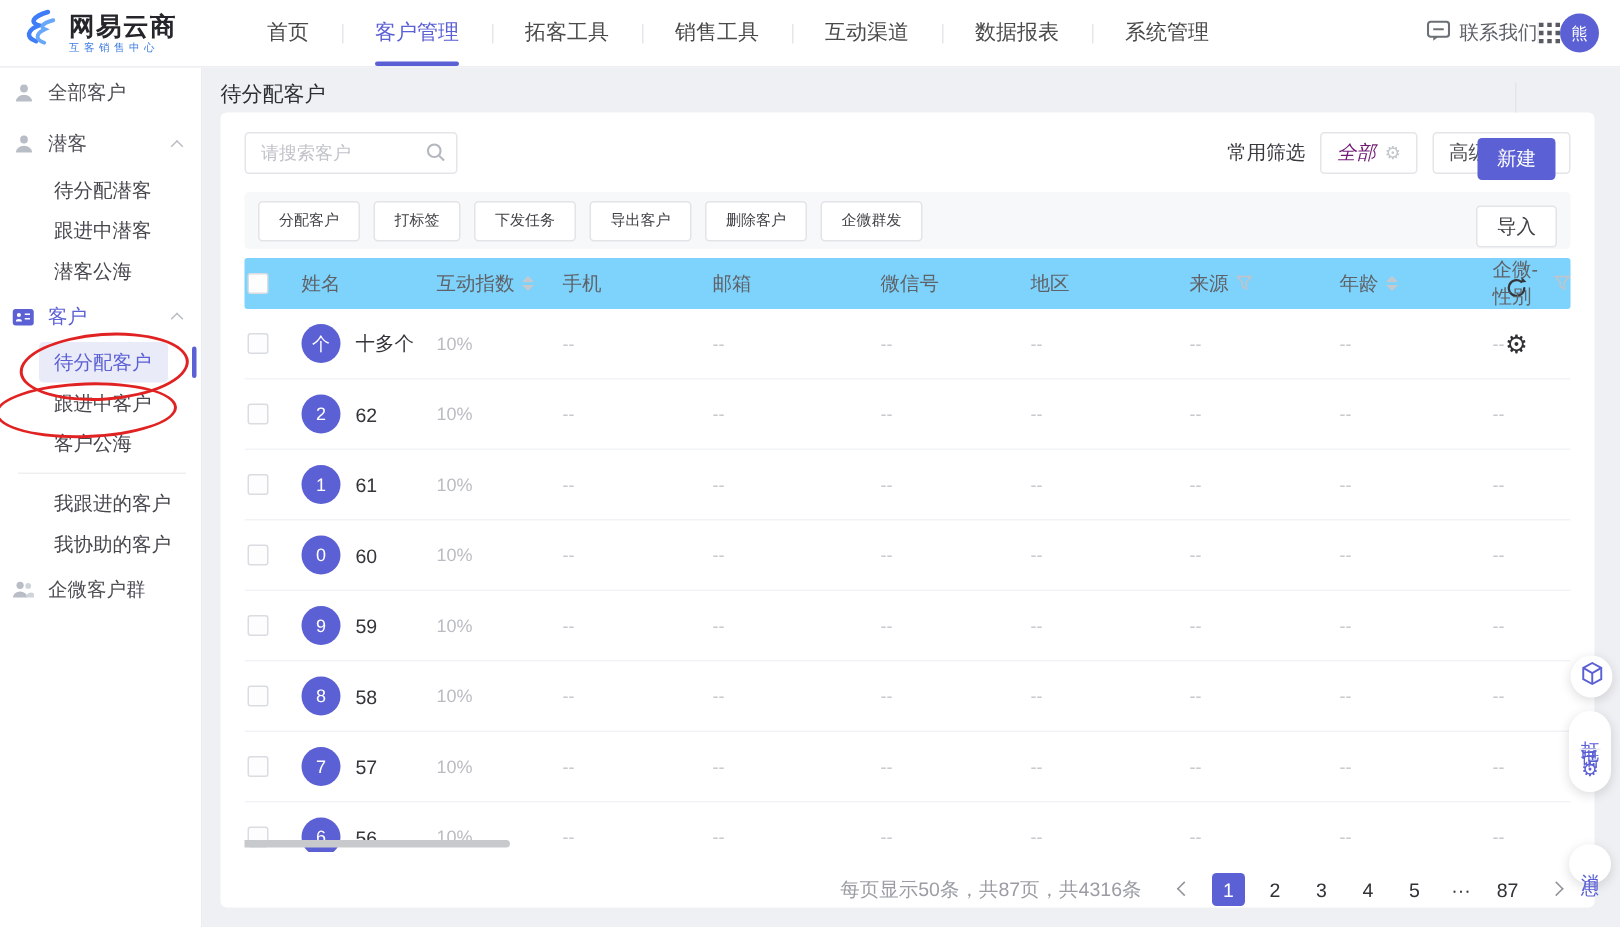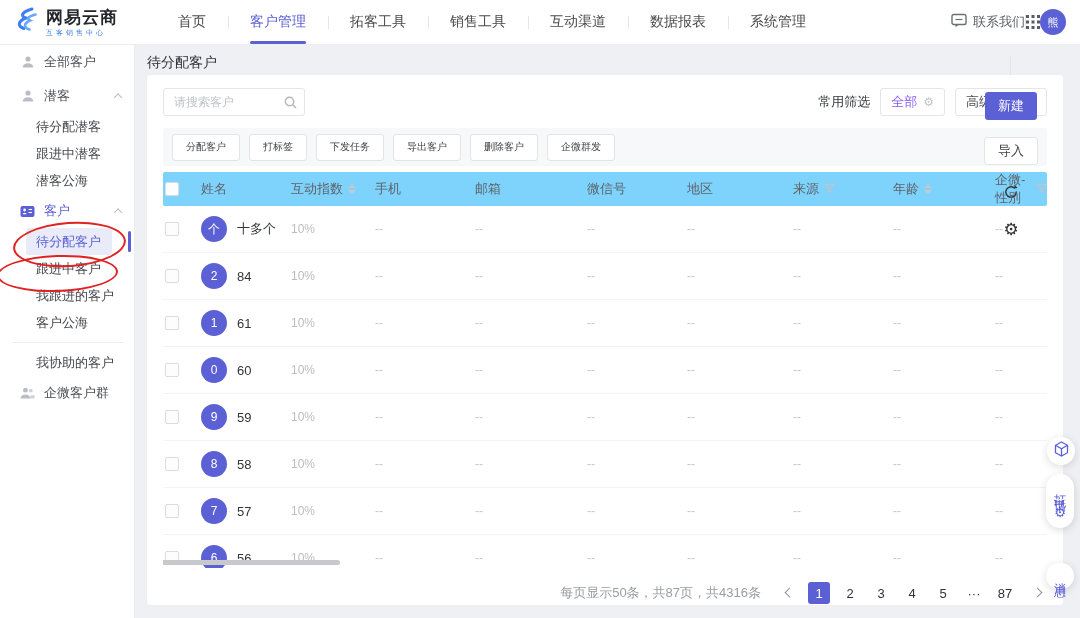--- a/index.html
+++ b/index.html
@@ -27,21 +27,21 @@
   .nav-item.active::after { content:""; position:absolute; bottom:0; left:50%; transform:translateX(-50%); width:56px; height:3px; border-radius:2px; background:#5b60d4; }
   .header-right { margin-left:auto; display:flex; align-items:center; }
   .contact-btn { display:flex; align-items:center; gap:6px; font-size:13px; color:#5c6066; cursor:pointer; }
   .hdr-sep { width:1px; height:14px; background:#e6e6ea; }
   .avatar-circle { width:26px; height:26px; border-radius:50%; background:#5b60d4; color:#fff; font-size:11px; display:flex; align-items:center; justify-content:center; }
   
   .sidebar {
     position:absolute; top:45px; left:0; bottom:0; width:135px;
     background:#fff; border-right:1px solid #eaecef; z-index:10;
   }
-  .sb-item { display:flex; align-items:center; height:34px; padding-left:20px; gap:9px; font-size:13px; color:#4d4f55; cursor:pointer; position:relative; }
+  .sb-item { display:flex; align-items:center; height:34px; padding-left:8px; gap:9px; font-size:13px; color:#4d4f55; cursor:pointer; position:relative; }
   .sb-item.sub { height:27px; padding-left:36px; gap:0; color:#45474d; }
   .sb-item.accent { color:#5b60d4; }
   .sb-item.active { background:#e9ebf9; border-radius:3px; margin:0 22px 0 26px; padding-left:10px; color:#5b60d4; }
   .sb-indicator { position:absolute; right:-19px; top:3px; width:3px; height:21px; background:#5b60d4; border-radius:2px; }
   .sb-chevron { position:absolute; right:13px; top:50%; width:6px; height:6px; border-left:1.5px solid #b9bdc4; border-top:1.5px solid #b9bdc4; transform:translateY(-25%) rotate(45deg); }
   .sb-sep { display:block; height:1px; background:#efeff2; margin:6px 10px 6px 12px; border:none; }
   .sb-icon { display:flex; width:15px; justify-content:center; }
   
   .annotation { position:absolute; border:2.5px solid #e12222; border-radius:50%; z-index:50; pointer-events:none; background:transparent; }
   .annotation.a1 { left:13px; top:222px; width:113px; height:45px; transform:rotate(-4deg); }
@@ -52,21 +52,21 @@
   .card { position:absolute; left:12px; right:17px; top:30px; bottom:13px; background:#fff; border-radius:4px; padding:0 16px; }
   
   .filters { margin-top:13px; height:28px; display:flex; align-items:center; }
   .search-wrap { position:relative; }
   .search-input { width:142px; height:28px; border:1px solid #e3e5e9; border-radius:3px; padding:0 26px 0 10px; font-size:12px; color:#333; outline:none; font-family:inherit; }
   .search-input::placeholder { color:#c0c3c9; }
   .search-ico { position:absolute; right:8px; top:7px; }
   .filters-right { margin-left:auto; display:flex; align-items:center; gap:10px; }
   .cf-label { font-size:13px; color:#37393e; }
   .pill { height:28px; border:1px solid #e4e5e9; border-radius:3px; display:flex; align-items:center; gap:6px; padding:0 10px; font-size:13px; cursor:pointer; background:#fff; }
-  .cf-value { color:#8b5cf6; }
+  .cf-value { color:#701a75;font-style:italic; }
   .gear-sm { font-size:12px; color:#c3c6cb; line-height:1; }
   .adv-label { color:#4d4f55; }
   
   .toolbar { margin-top:12px; height:38px; background:#f7f8fa; border-radius:3px; display:flex; align-items:center; padding:0 9px; gap:9px; }
   .tb-btn { height:27px; background:#fff; border:1px solid #e3e4e8; border-radius:3px; padding:0 13px; font-size:10px; color:#404247; cursor:pointer; font-family:inherit; }
   .tb-right { margin-left:auto; display:flex; align-items:center; gap:17px;flex-direction:column; }
   .tb-sep { width:1px; height:20px; background:#e4e5e9; margin-right:2px; }
   .btn-primary { height:28px; background:#5b60d4; border:none; border-radius:3px; color:#fff; font-size:13px; padding:0 13px; cursor:pointer; font-family:inherit; }
   .btn-plain { height:28px; background:#fff; border:1px solid #e3e4e8; border-radius:3px; color:#404247; font-size:13px; padding:0 13px; cursor:pointer; font-family:inherit; }
   .icon-btn { background:none; border:none; cursor:pointer; display:flex; align-items:center; padding:2px; }
@@ -290,33 +290,33 @@
 
         <span class="sb-label">跟进中客户</span>
 
       </div>
 
     </div>
 
     <div>
       <div class="sb-item sub">
 
+        <span class="sb-label">客户公海</span>
+
+      </div>
+      <hr class="sb-sep">
+    </div>
+
+    <div>
+      <div class="sb-item sub">
+
         <span class="sb-label">我跟进的客户</span>
 
       </div>
 
-    </div>
-
-    <div>
-      <div class="sb-item sub">
-
-        <span class="sb-label">客户公海</span>
-
-      </div>
-      <hr class="sb-sep">
     </div>
 
     <div>
       <div class="sb-item sub">
 
         <span class="sb-label">我协助的客户</span>
 
       </div>
 
     </div>
@@ -494,21 +494,21 @@
           <span class="c9 dash">--</span>
           <span class="c10 dash">--</span>
         </div>
 
         <div class="trow">
           <span class="c1">
             <span class="checkbox"></span>
           </span>
           <span class="c2">
             <span class="avatar-row">2</span>
-            <span class="cname">84</span>
+            <span class="cname">62</span>
           </span>
           <span class="c3 engage">10%</span>
           <span class="c4 dash">--</span>
           <span class="c5 dash">--</span>
           <span class="c6 dash">--</span>
           <span class="c7 dash">--</span>
           <span class="c8 dash">--</span>
           <span class="c9 dash">--</span>
           <span class="c10 dash">--</span>
         </div>

